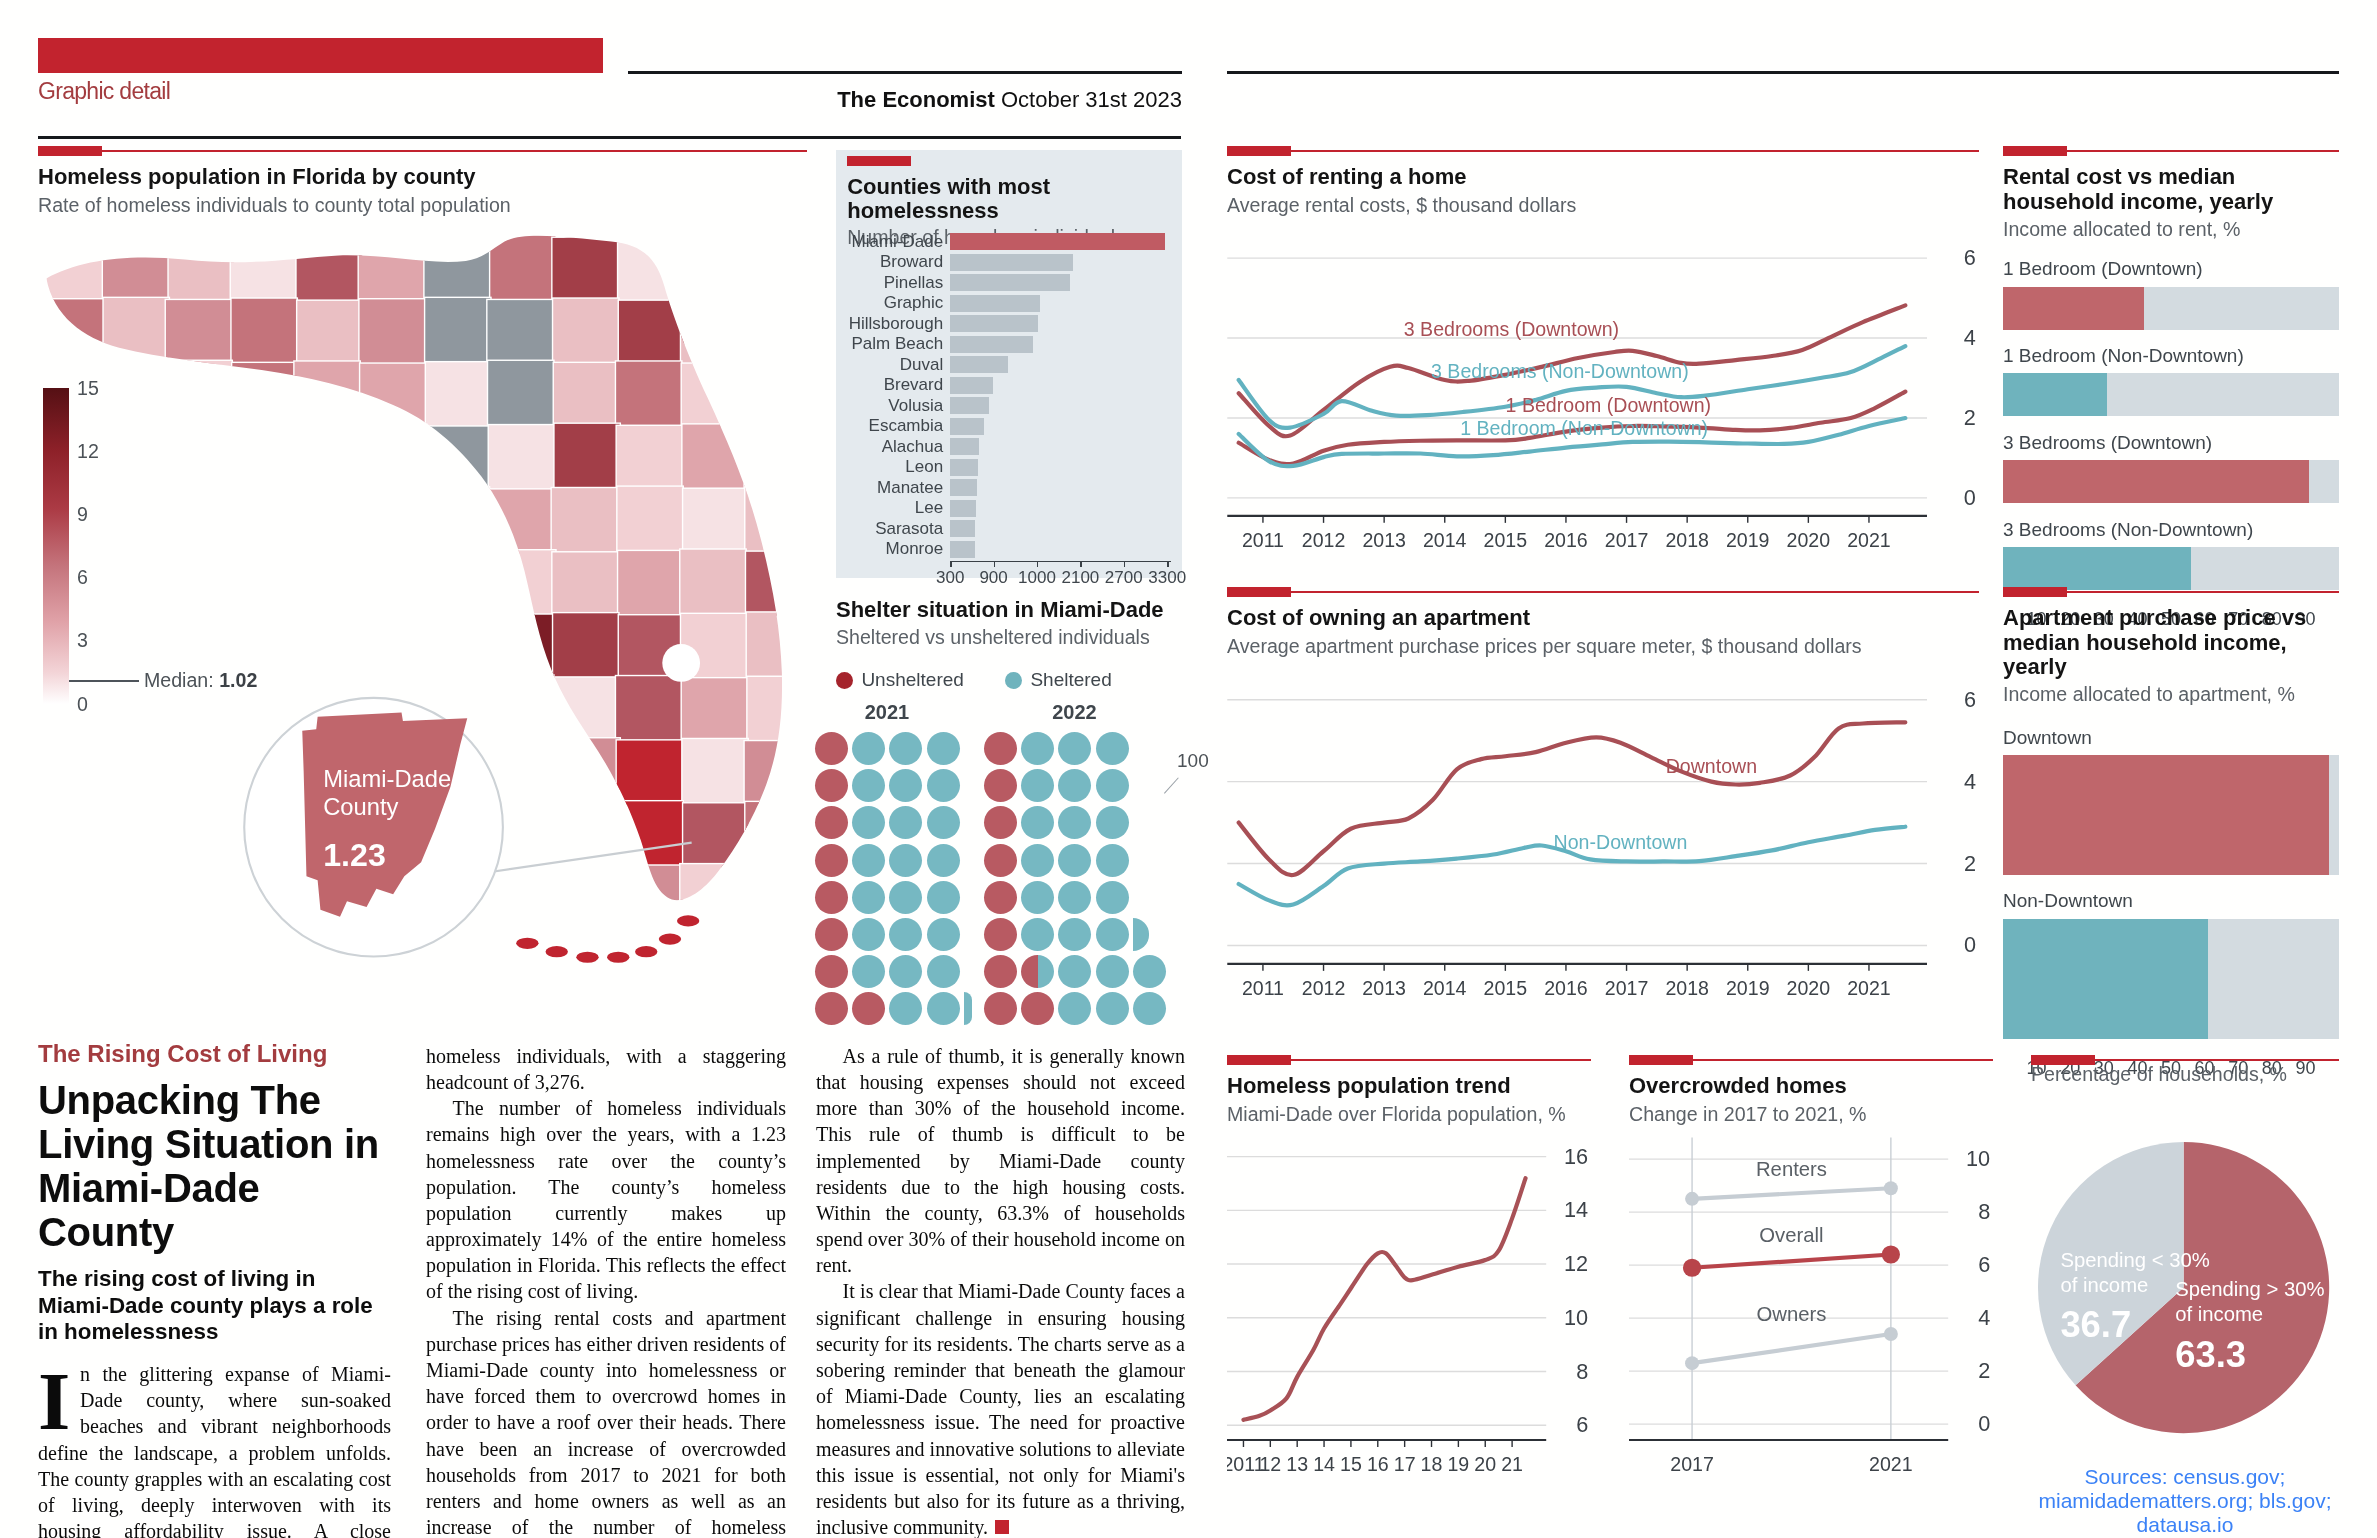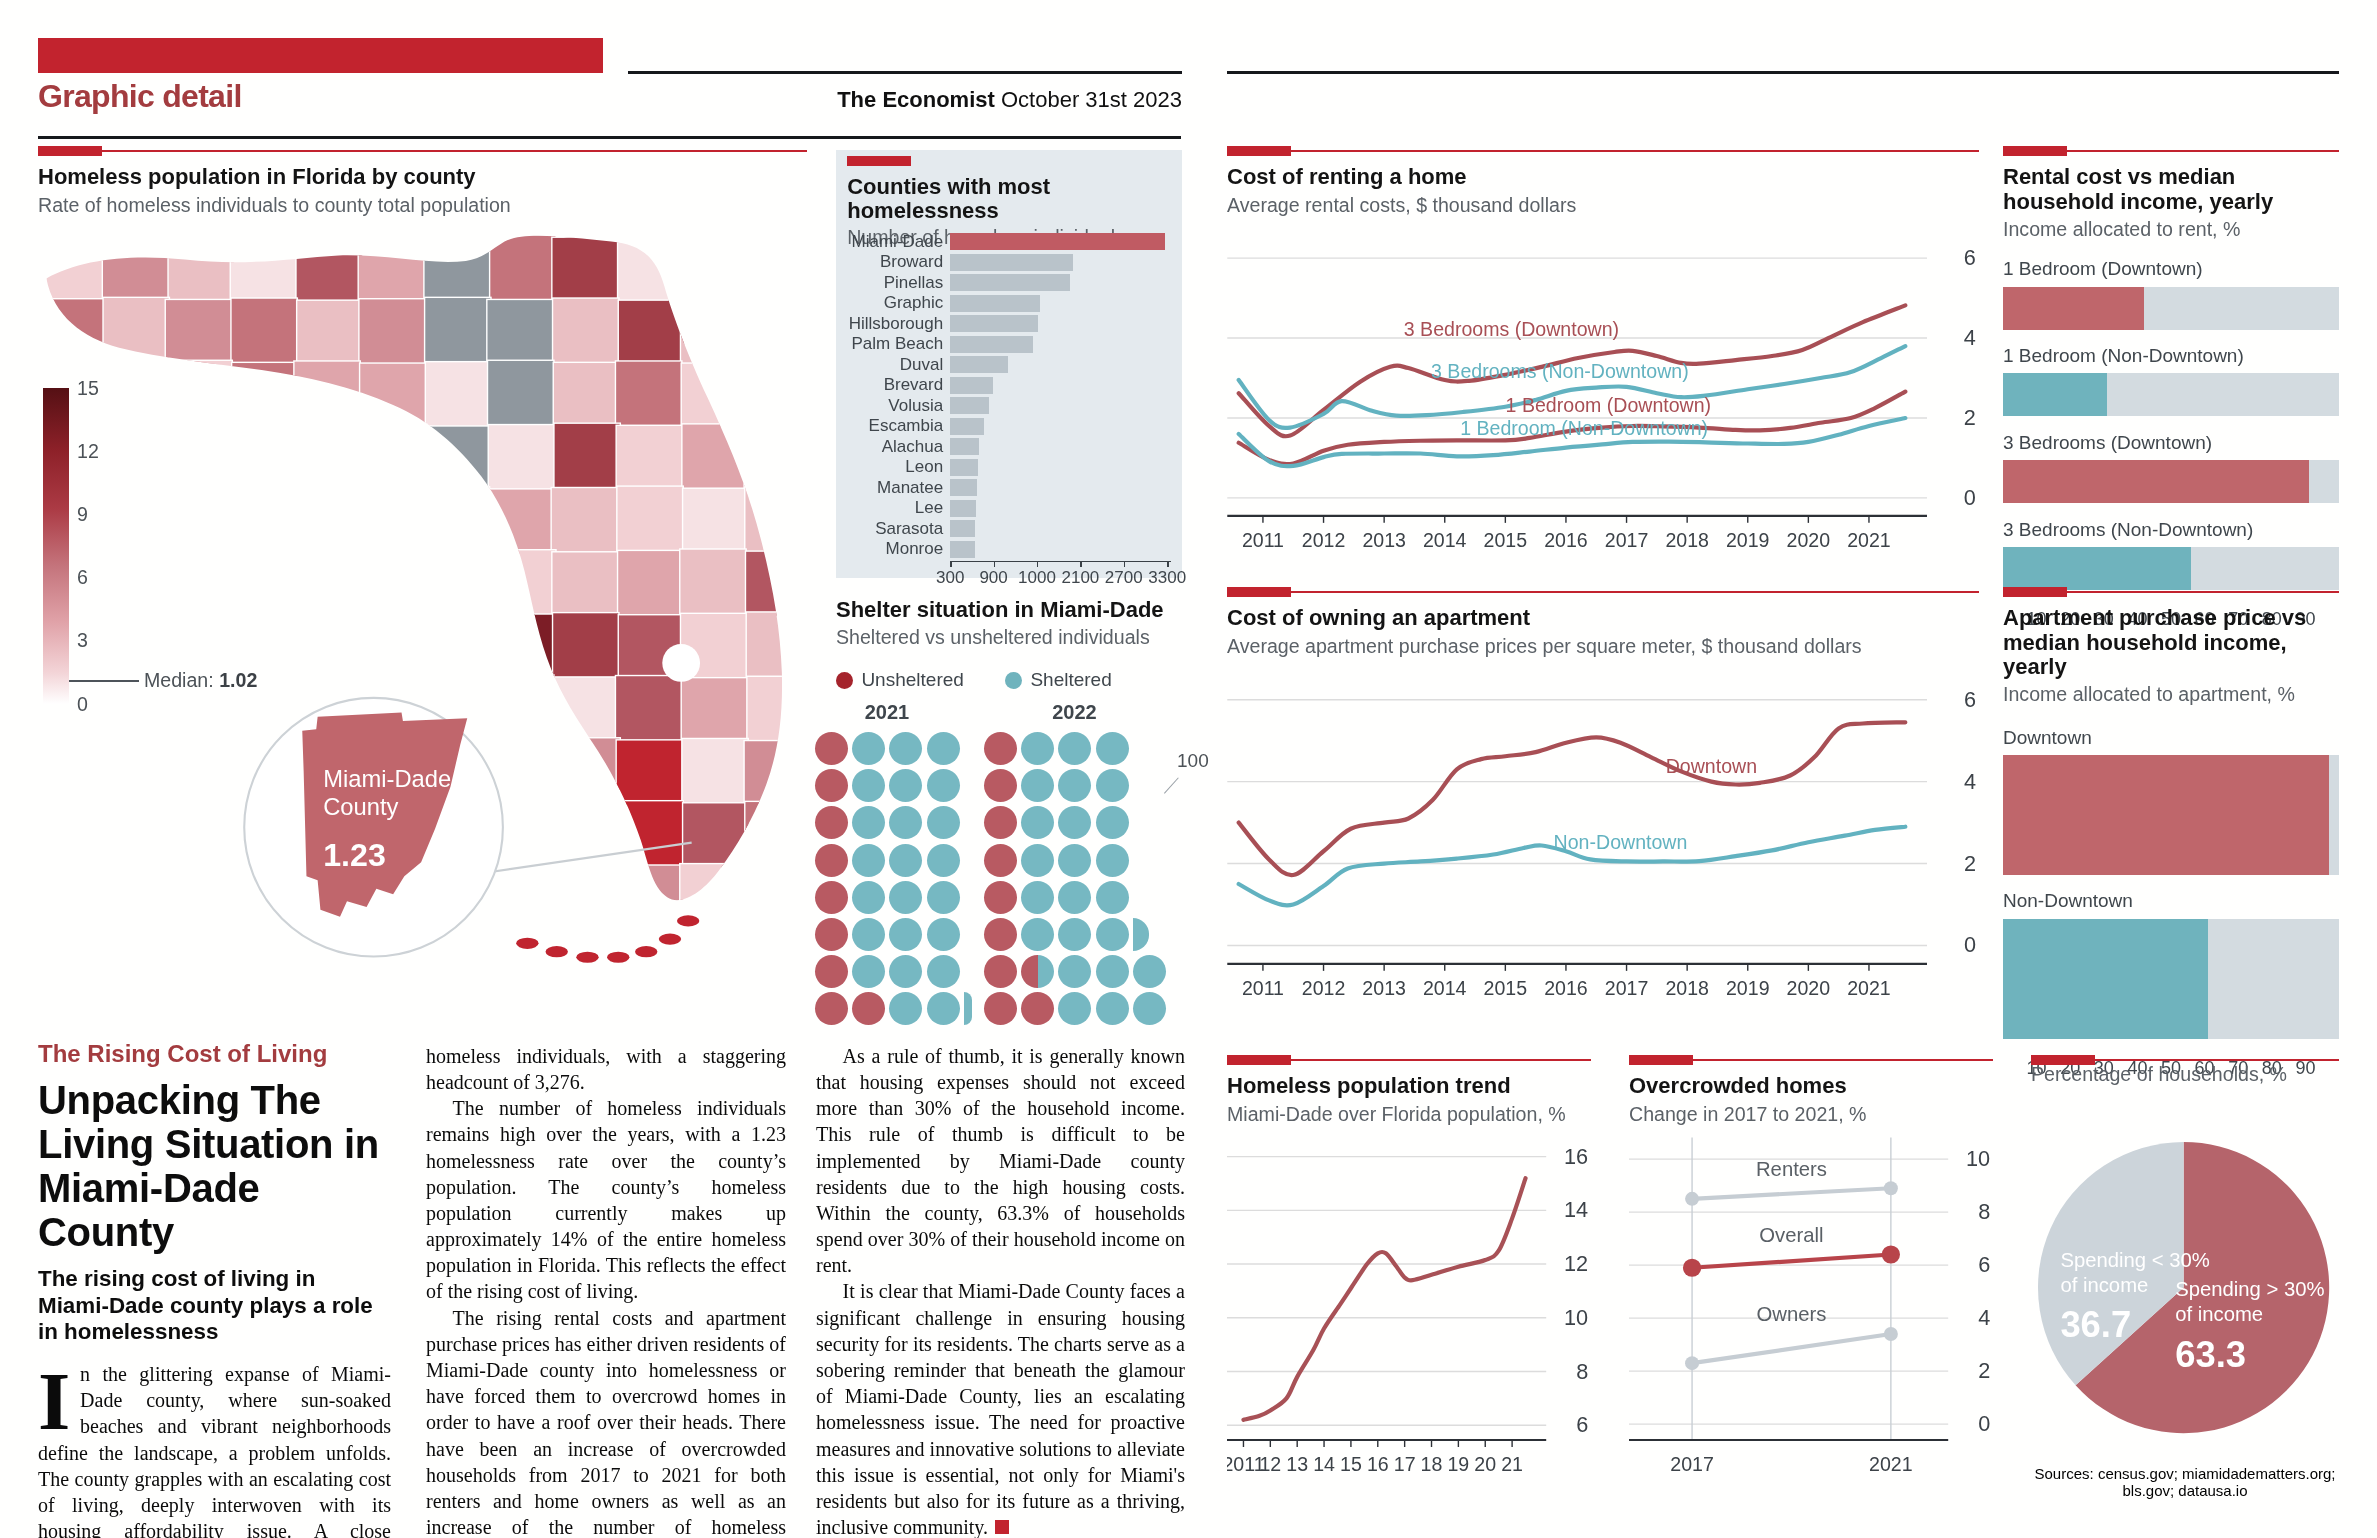--- a/index.html
+++ b/index.html
@@ -3,21 +3,21 @@
 <meta charset="utf-8">
 <style>
   html,body{margin:0;padding:0;background:#ffffff;}
   .page{position:relative;width:2377px;height:1538px;background:#fffffe;font-family:"Liberation Sans",sans-serif;color:#111;overflow:hidden;}
   .abs{position:absolute;}
   
   .red-block{background:#c2232e;}
   .dark-rule{background:#16181c;}
   .masthead{font-size:22px;color:#111;}
   .masthead b{font-weight:700;}
-  .gd-title{font-size:32px;font-weight:700;color:#a33c3f;letter-spacing:-0.7px;}
+  .gd-title{font-size:23px;font-weight:400;color:#a33c3f;letter-spacing:-0.7px;}
   
   .sec-rule{position:absolute;left:0;top:0;width:100%;height:2.1px;background:#c2232e;}
   .sec-tab{position:absolute;left:0;top:-4.2px;width:64px;height:10.5px;background:#c2232e;}
   .sec-title{font-size:22px;font-weight:700;color:#141414;line-height:1.1;}
   .sec-sub{font-size:19.6px;color:#5b6167;line-height:1.15;margin-top:4.2px;}
   
   .grad-bar{position:absolute;width:26.6px;background:linear-gradient(to top,#ffffff 0%,#f3d4d7 10%,#e0a2a8 26%,#c4737b 44%,#ab3a44 62%,#8e2129 80%,#551014 100%);}
   .grad-tick{position:absolute;font-size:19.6px;color:#4c5257;}
   .median-line{position:absolute;height:2.1px;background:#4e545a;}
   .median-label{position:absolute;font-size:19.6px;color:#4c5257;white-space:nowrap;}
@@ -52,21 +52,21 @@
   .ib-axis span{position:absolute;top:4.2px;transform:translateX(-50%);font-size:18px;color:#3f464c;}
   
   .kicker{font-size:24px;font-weight:700;color:#a33c3f;}
   .headline{font-size:40px;font-weight:700;line-height:1.1;letter-spacing:-0.3px;color:#0d0d0d;}
   .standfirst{font-size:22.4px;font-weight:700;line-height:1.18;color:#0d0d0d;}
   .body-text{font-family:"Liberation Serif",serif;font-size:20px;line-height:1.31;text-align:justify;color:#0b0b0b;}
   .body-text p{margin:0;}
   .body-text p.ind{text-indent:26.6px;}
   .dropcap{float:left;font-family:"Liberation Serif",serif;font-weight:700;font-size:83px;line-height:0.82;padding:5.6px 9.8px 0 0;}
   .endmark{display:inline-block;width:14px;height:14px;background:#c2232e;margin-left:7px;vertical-align:baseline;}
-  .sources{font-size:15px;color:#000000;}
+  .sources{font-size:21px;color:#3b82f6;}
   svg text{font-family:"Liberation Sans",sans-serif;}
 </style>
 </head>
 <body>
 
 <div class="page">
 
   <div class="abs red-block" style="left:38px;top:38px;width:565px;height:35px;"></div>
   <div class="abs dark-rule" style="left:628px;top:71px;width:554px;height:2.8px;"></div>
   <div class="abs dark-rule" style="left:1227px;top:71px;width:1112px;height:2.8px;"></div>

